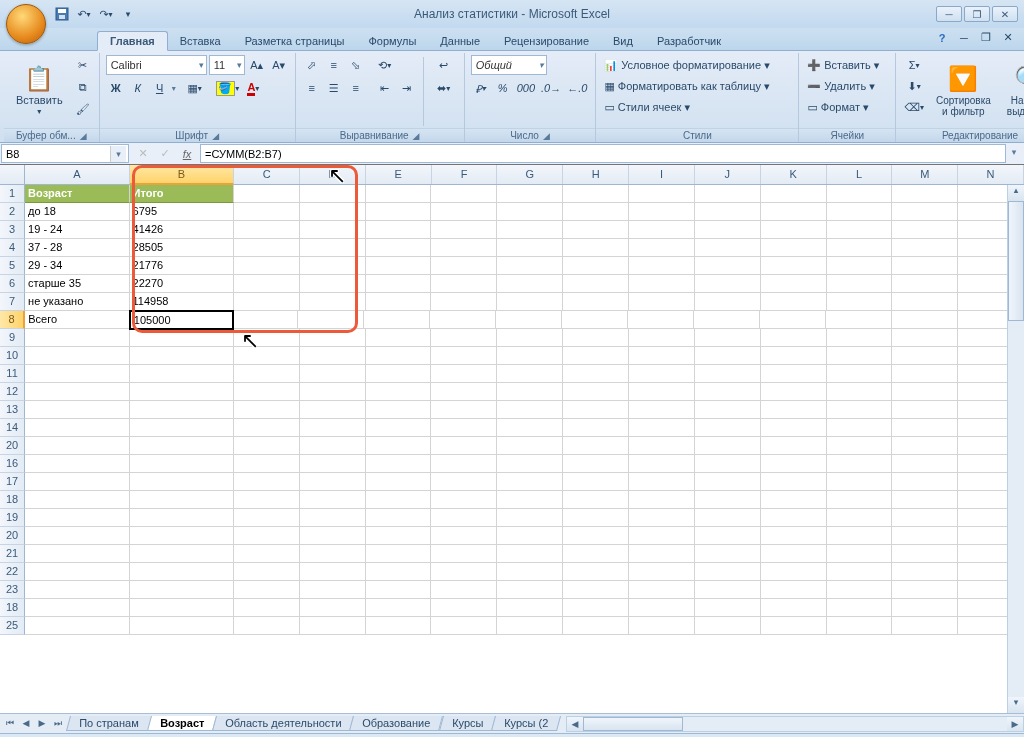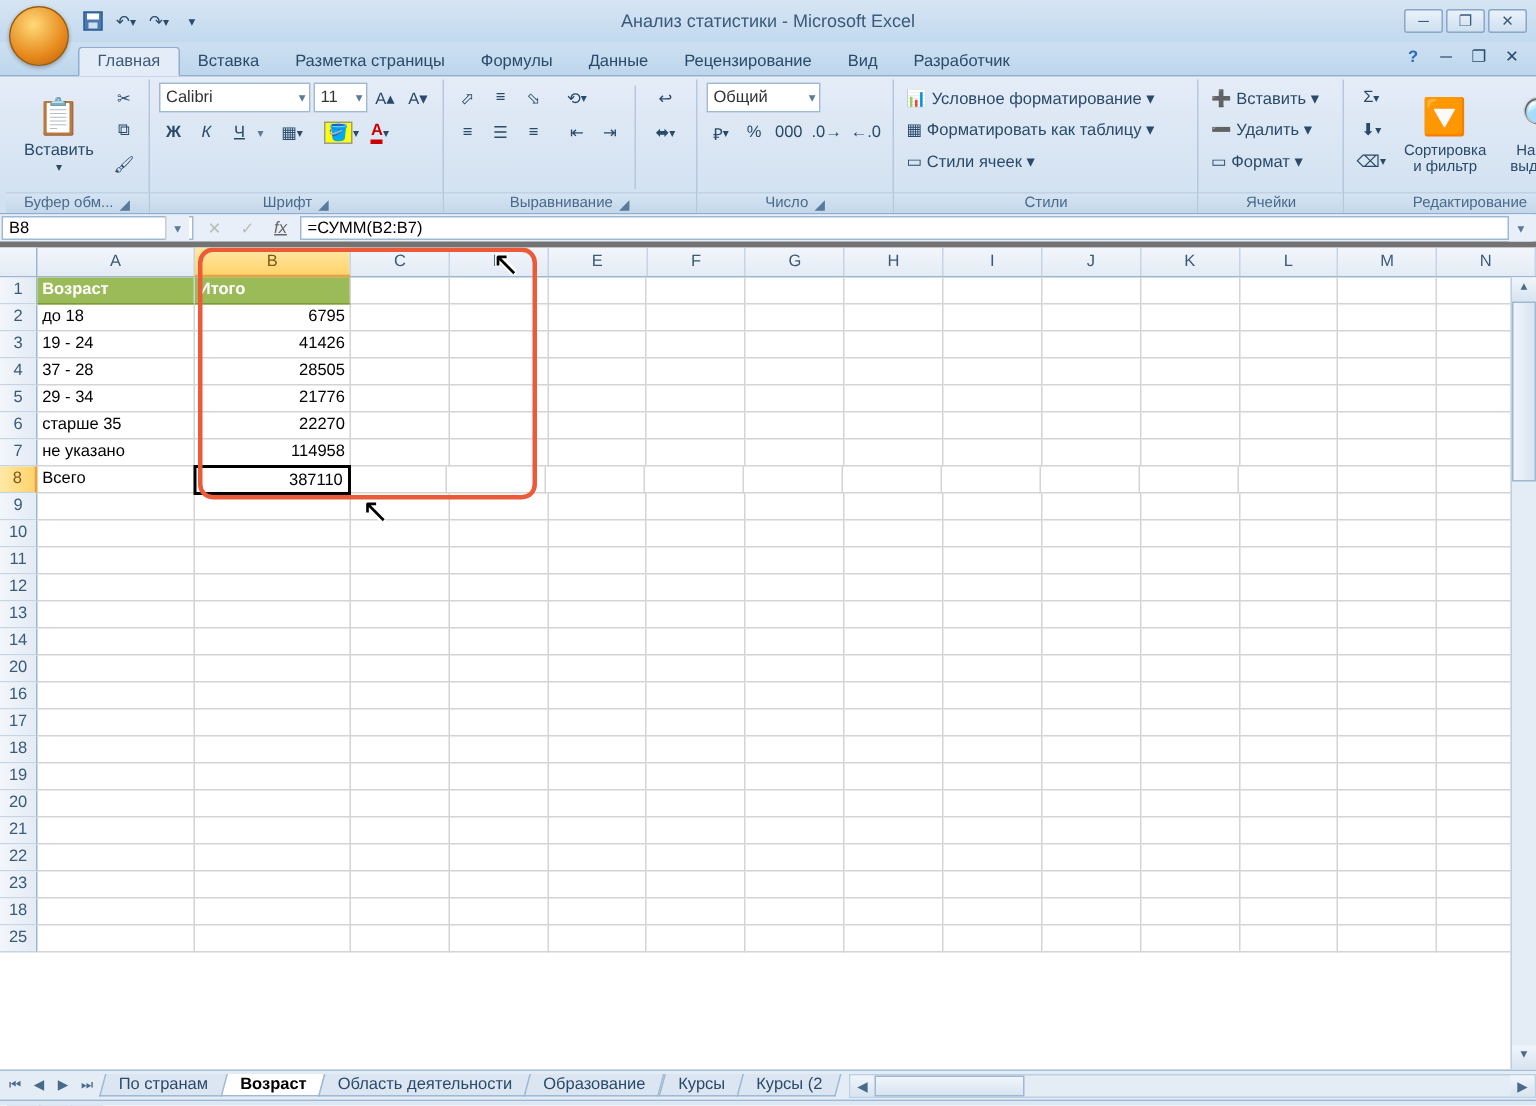--- a/index.html
+++ b/index.html
@@ -81,21 +81,22 @@
   cursor: default;
   border-top-left-radius: 3px;
   border-top-right-radius: 3px;
 }
 .ribbon-tab.active {
   background: #e4ecf7;
   border: 1px solid #8faed0;
   border-bottom: 1px solid #e4ecf7;
   margin-bottom: -1px;
   color: #3b5a7a;
-  font-weight: normal;
+  font-weight: bold;
+  margin-left: 45px;
 }
 .ribbon-help {
   position: absolute;
   right: 8px;
   display: flex; gap: 6px;
   align-items: center;
   top: 3px;
 }
 .ribbon-help span { color: #2a4a6a; width: 16px; text-align: center; }
 
@@ -165,21 +166,21 @@
   font-size: 11px;
   color: #333;
 }
 .combo .dd { margin-left: auto; color: #5a7a9a; font-size: 9px; padding-left: 3px;}
 .launcher { font-size: 9px; color: #5a7a9a; }
 
 
 .formula-bar {
   height: 22px;
   background: #e8eff8;
-  border-bottom: 4px solid #737373;
+  border-bottom: 1px solid #737373;
   display: flex;
   align-items: stretch;
 }
 .name-box {
   width: 128px;
   background: #fff;
   border: 1px solid #9fb8d3;
   margin: 1px;
   display: flex; align-items: center;
   padding: 0 4px;
@@ -241,21 +242,21 @@
   border-right: 1px solid #d4d4d4;
   border-bottom: 1px solid #d4d4d4;
   padding: 0 3px;
   line-height: 17px;
   overflow: hidden;
   white-space: nowrap;
   color: #000;
   font-size: 11px;
 }
 .header-cell { background: #9bbb59; color: #fff; font-weight: bold; border-bottom: 1px solid #7a9a3a; }
-.num { text-align: right; }
+.num { text-align: left; }
 .active-cell {
   border: 2px solid #000 !important;
   margin: -1px;
   position: relative;
   z-index: 2;
 }
 
 
 .highlight-box {
   position: absolute;
@@ -464,21 +465,21 @@
       </div>
     </div>
     <div class="group-label">
         <span>Выравнивание</span>
         <span class="launcher">◢</span>
       </div>
   </div>
 
   <div class="group">
     <div class="group-content">
-      <div class="stack" style="gap:3px;">
+      <div class="stack" style="gap:3px;font-style:italic;">
         <div class="combo" style="width:76px;">
             <span>Общий</span>
             <span class="dd">▾</span>
           </div>
         <div class="mini-row">
           <div class="mini-btn">₽<span style="font-size:8px;">▾</span></div>
           <div class="mini-btn">%</div>
           <div class="mini-btn">000</div>
           <div class="mini-btn">.0→</div>
           <div class="mini-btn">←.0</div>
@@ -689,21 +690,21 @@
         <div class="cell cI"></div>
         <div class="cell cJ"></div>
         <div class="cell cK"></div>
         <div class="cell cL"></div>
         <div class="cell cM"></div>
         <div class="cell cN"></div>
       </div>
       <div class="row">
         <div class="rh active">8</div>
         <div class="cell cA">Всего</div>
-        <div class="cell cB num active-cell">387110</div>
+        <div class="cell cB num active-cell">105000</div>
         <div class="cell cC"></div>
         <div class="cell cD"></div>
         <div class="cell cE"></div>
         <div class="cell cF"></div>
         <div class="cell cG"></div>
         <div class="cell cH"></div>
         <div class="cell cI"></div>
         <div class="cell cJ"></div>
         <div class="cell cK"></div>
         <div class="cell cL"></div>

